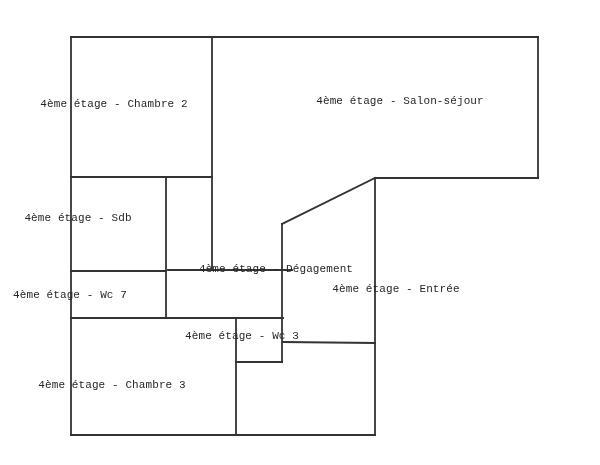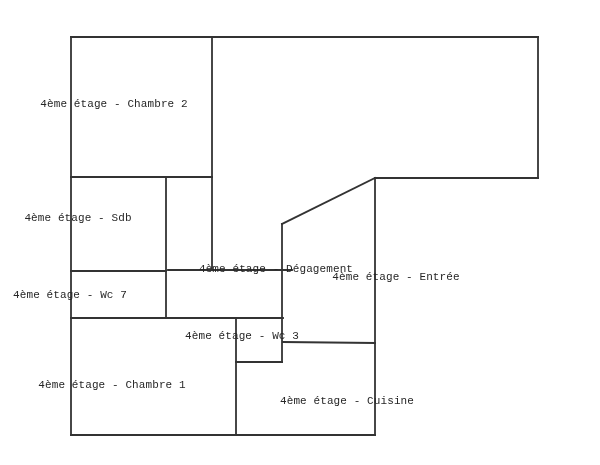--- a/index.html
+++ b/index.html
@@ -57,21 +57,21 @@
 
     <line x1="282" y1="224" x2="282" y2="362"></line>
     <line x1="375" y1="178" x2="375" y2="435"></line>
     <line x1="283" y1="342" x2="375" y2="343"></line>
 
     <line x1="236" y1="318" x2="236" y2="435"></line>
     <line x1="236" y1="362" x2="282" y2="362"></line>
   </svg>
 
   <div class="lbl" style="left:114px;top:104px">4ème étage - Chambre 2</div>
+  <div class="lbl" style="left:400px;top:101px">4ème étage - Salon-séjour</div>
   <div class="lbl" style="left:78px;top:218px">4ème étage - Sdb</div>
   <div class="lbl" style="left:70px;top:295px">4ème étage - Wc 7</div>
   <div class="lbl" style="left:276px;top:269px">4ème étage - Dégagement</div>
-  <div class="lbl" style="left:396px;top:277px">4ème étage - Entrée</div>
+  <div class="lbl" style="left:396px;top:289px">4ème étage - Entrée</div>
   <div class="lbl" style="left:242px;top:336px">4ème étage - Wc 3</div>
-  <div class="lbl" style="left:112px;top:385px">4ème étage - Chambre 1</div>
-  <div class="lbl" style="left:347px;top:401px">4ème étage - Cuisine</div>
+  <div class="lbl" style="left:112px;top:385px">4ème étage - Chambre 3</div>
 
 </div>
 
 </body></html>

